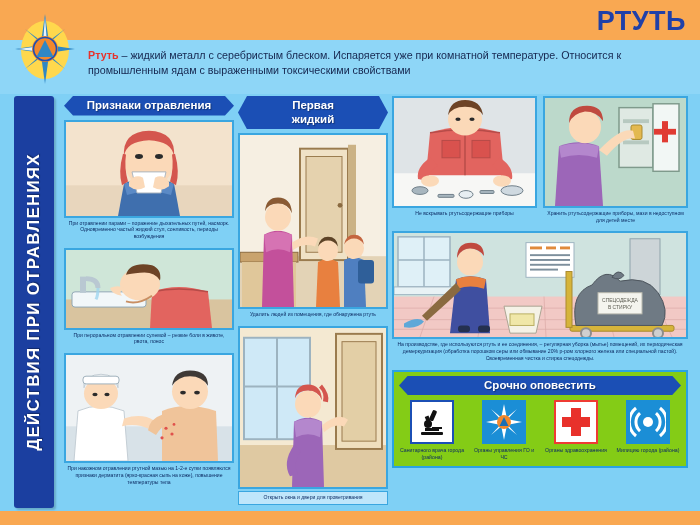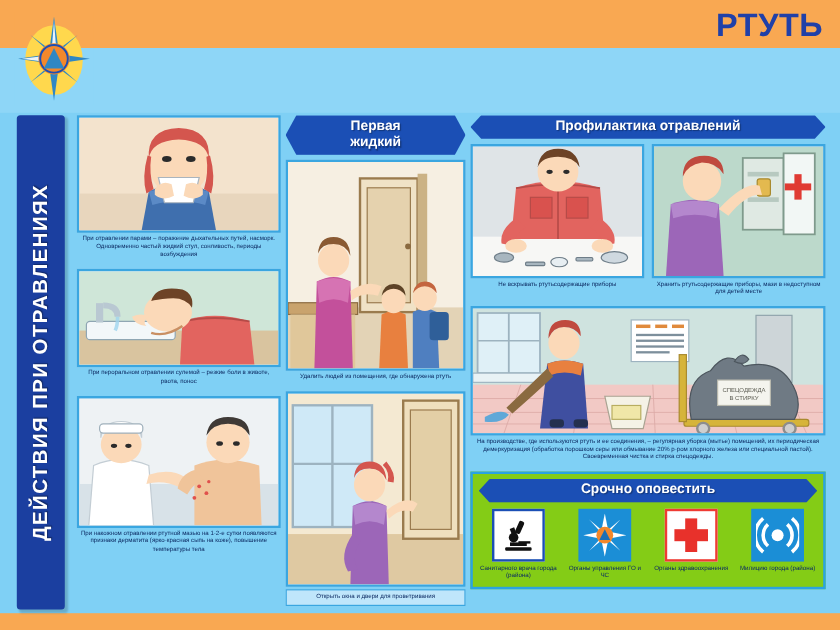--- a/index.html
+++ b/index.html
@@ -142,26 +142,30 @@
         <polygon points="6,39 30,36 40,39 30,42"></polygon>
       </g>
       <circle cx="33" cy="39" r="13" fill="#f2882c"></circle>
       <circle cx="33" cy="39" r="11.5" fill="none" stroke="#1b4fb5" stroke-width="1.6"></circle>
       <polygon points="33,30 41.5,47 24.5,47" fill="#2f87c4"></polygon>
     </svg>
   </div>
 
   <div class="main-title">РТУТЬ</div>
 
+  <div class="intro">
+    <span class="hl">Ртуть</span><span> – жидкий металл с серебристым блеском. Испаряется уже при комнатной температуре. Относится к промышленным ядам с выраженными токсическими свойствами</span>
+  </div>
 
   <div class="vtitle-wrap">
     <div class="vtitle">ДЕЙСТВИЯ ПРИ ОТРАВЛЕНИЯХ</div>
   </div>
 
   <div class="col col-1">
+    <div class="hdr">Признаки отравления</div>
 
     <div class="panel">
       <div class="pic" style="height:98px">
         <svg class="ill" viewBox="0 0 166 98" preserveAspectRatio="none">
           <rect width="166" height="98" fill="#f3e3cd"></rect>
           <rect y="66" width="166" height="32" fill="#e8d6bd"></rect>
           <path d="M52 98 L58 64 Q83 52 108 64 L114 98 Z" fill="#3f6fae"></path>
           <path d="M58 64 Q83 58 108 64 L105 76 Q83 69 61 76 Z" fill="#5b8ac6"></path>
           <ellipse cx="83" cy="40" rx="25" ry="28" fill="#fbd9b8"></ellipse>
           <path d="M58 36 Q56 10 83 9 Q110 10 108 36 Q106 20 83 19 Q60 20 58 36Z" fill="#d4564e"></path>
@@ -287,21 +291,20 @@
           <path d="M82 58 q8 10 6 18 l-5 -1 q2 -8 -4 -14Z" fill="#d4564e"></path>
           <path d="M82 100 q16 -14 26 -6 l-4 7 q-10 -4 -20 6Z" fill="#fbd9b8"></path>
           <path d="M54 120 q-12 18 -4 32 l8 -2 q-6 -12 3 -24Z" fill="#9c66b8"></path>
         </svg>
       </div>
       <div class="cap white-box">Открыть окна и двери для проветривания</div>
     </div>
   </div>
 
   <div class="col col-3">
-    <div class="hdr">Профилактика отравлений</div>
 
     <div style="display:flex; gap:6px;">
 
       <div class="panel" style="width:145px">
         <div class="pic" style="height:112px">
           <svg class="ill" viewBox="0 0 141 112" preserveAspectRatio="none">
             <rect width="141" height="112" fill="#dfe4e7"></rect>
             <rect y="78" width="141" height="34" fill="#f7f7f5"></rect>
             <path d="M32 80 L36 36 Q70 24 106 36 L110 80 Z" fill="#e2645f"></path>
             <path d="M36 36 Q70 30 106 36" stroke="#b64b48" stroke-width="1.6" fill="none"></path>

